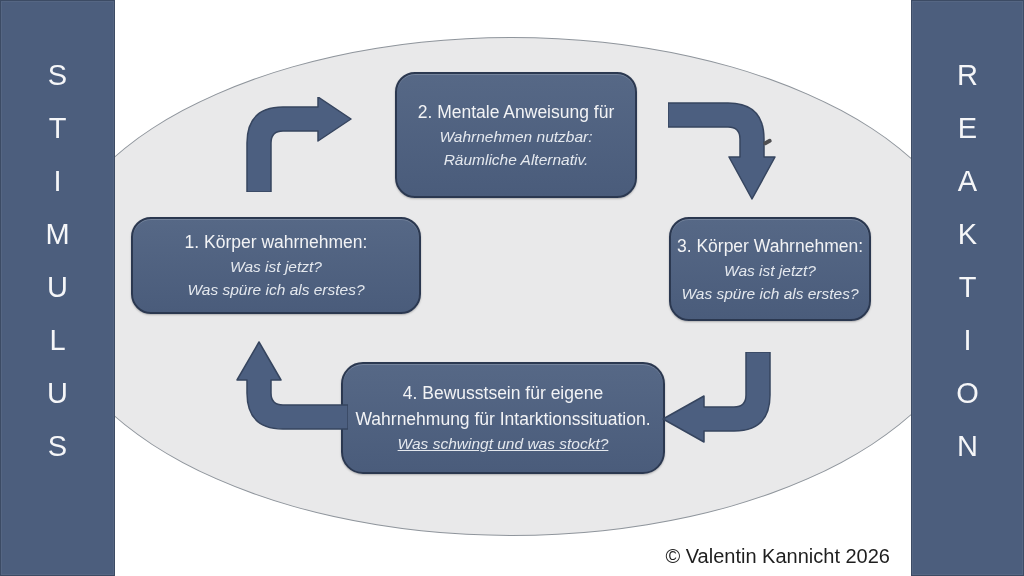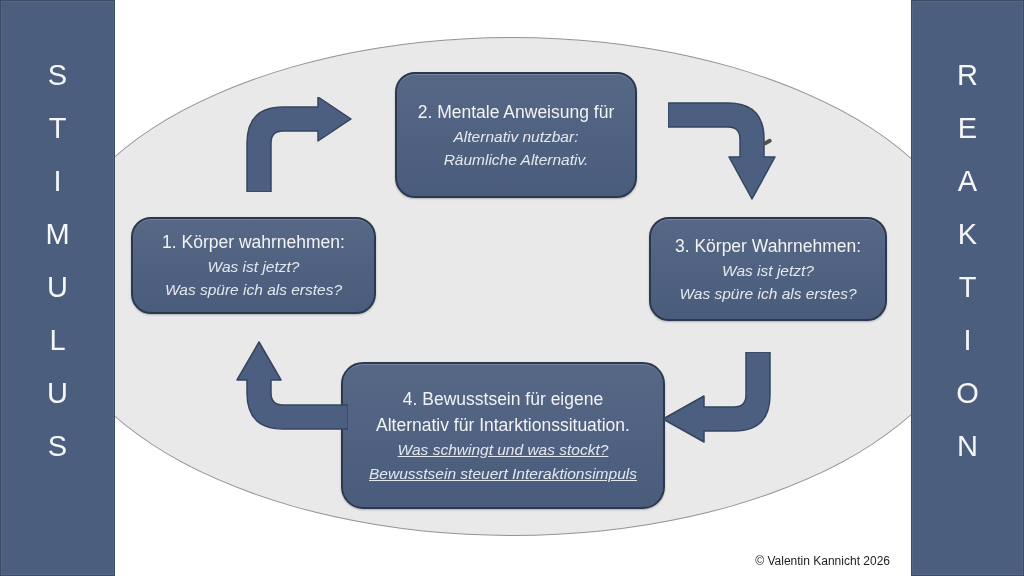--- a/index.html
+++ b/index.html
@@ -30,41 +30,41 @@
   .sbox {
     position:absolute; z-index:2; box-sizing:border-box;
     background:linear-gradient(180deg, #566886 0%, #4a5c7b 100%);
     border:2px solid #2b3850; border-radius:20px;
     color:#f2f3f5; text-align:center;
     display:flex; flex-direction:column; justify-content:center;
     box-shadow: inset 0 1px 0 rgba(255,255,255,.18), 0 1px 2px rgba(0,0,0,.25);
   }
   .sbox .t { font-size:17.5px; line-height:25px; font-weight:400; }
   .sbox .i { font-style:italic; font-size:15.5px; line-height:23px; color:#e4e8ee; }
-  .box1 { left:131px; top:217px; width:245px; height:97px; }
+  .box1 { left:131px; top:217px; width:290px; height:97px; }
   .box2 { left:386px; top:72px;  width:242px; height:126px;margin-left:9px; }
-  .box3 { left:649px; top:217px; width:238px; height:104px;align-items:center; }
-  .box4 { left:341px; top:362px; width:324px; height:147px; border-radius:22px; }
+  .box3 { left:669px; top:217px; width:202px; height:104px;align-items:center; }
+  .box4 { left:341px; top:362px; width:324px; height:112px; border-radius:22px; }
   .box4 .t { line-height:26px; }
   .box4 .i { line-height:24px;text-decoration:underline; }
   
   .arrow { position:absolute; z-index:2; }
   .arrow path { fill:#4c5f80; stroke:#36455f; stroke-width:1.5; stroke-linejoin:round; }
   .a1 { left:243px; top:97px;  }
   .a2 { left:668px; top:99px;  }
   .a3 { left:659px; top:352px; }
   .a4 { left:233px; top:340px; }
   
   .stray {
     position:absolute; left:763px; top:140px; width:9px; height:4px;
     background:#4f4f52; border-radius:2px; transform:rotate(-28deg); z-index:2;
   }
   .footer {
     position:absolute; right:134px; bottom:8px; z-index:3;
-    font-size:12px; color:#1e1e1e;
+    font-size:20px; color:#1e1e1e;
   }
 </style>
 </head>
 <body>
 
 <div class="stage">
 
   <div class="panel panel-left">
     <span class="letter">S</span>
     <span class="letter">T</span>
@@ -90,35 +90,34 @@
   <div class="ellipse"></div>
 
   <div class="sbox box1">
     <div class="t">1. Körper wahrnehmen:</div>
     <div class="i">Was ist jetzt?</div>
     <div class="i">Was spüre ich als erstes?</div>
   </div>
 
   <div class="sbox box2">
     <div class="t">2. Mentale Anweisung für</div>
-    <div class="i">Alternativ nutzbar:</div>
+    <div class="i">Wahrnehmen nutzbar:</div>
     <div class="i">Räumliche Alternativ.</div>
   </div>
 
   <div class="sbox box3">
     <div class="t">3. Körper Wahrnehmen:</div>
     <div class="i">Was ist jetzt?</div>
     <div class="i">Was spüre ich als erstes?</div>
   </div>
 
   <div class="sbox box4">
     <div class="t">4. Bewusstsein für eigene</div>
-    <div class="t">Alternativ für Intarktionssituation.</div>
+    <div class="t">Wahrnehmung für Intarktionssituation.</div>
     <div class="i">Was schwingt und was stockt?</div>
-    <div class="i">Bewusstsein steuert Interaktionsimpuls</div>
   </div>
 
   <svg class="arrow a1" width="110" height="95" viewBox="0 0 110 95">
     <path d="M4,95 L4,46 Q4,10 40,10 L75,10 L75,0 L108,22 L75,44 L75,34 L40,34 Q28,34 28,46 L28,95 Z"></path>
   </svg>
   <svg class="arrow a2" width="110" height="105" viewBox="0 0 110 105">
     <path d="M0,4 L60,4 Q96,4 96,40 L96,58 L107,58 L84,100 L61,58 L72,58 L72,40 Q72,28 60,28 L0,28 Z"></path>
   </svg>
   <svg class="arrow a3" width="115" height="95" viewBox="0 0 115 95">
     <path d="M87,0 L111,0 L111,43 Q111,79 75,79 L45,79 L45,90 L4,67 L45,44 L45,55 L75,55 Q87,55 87,43 Z"></path>

